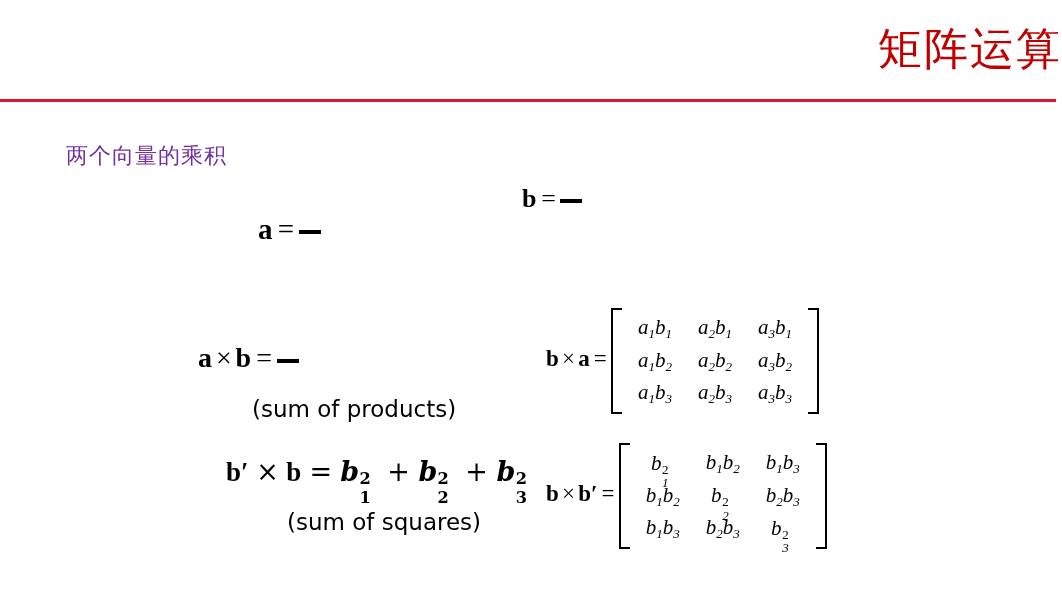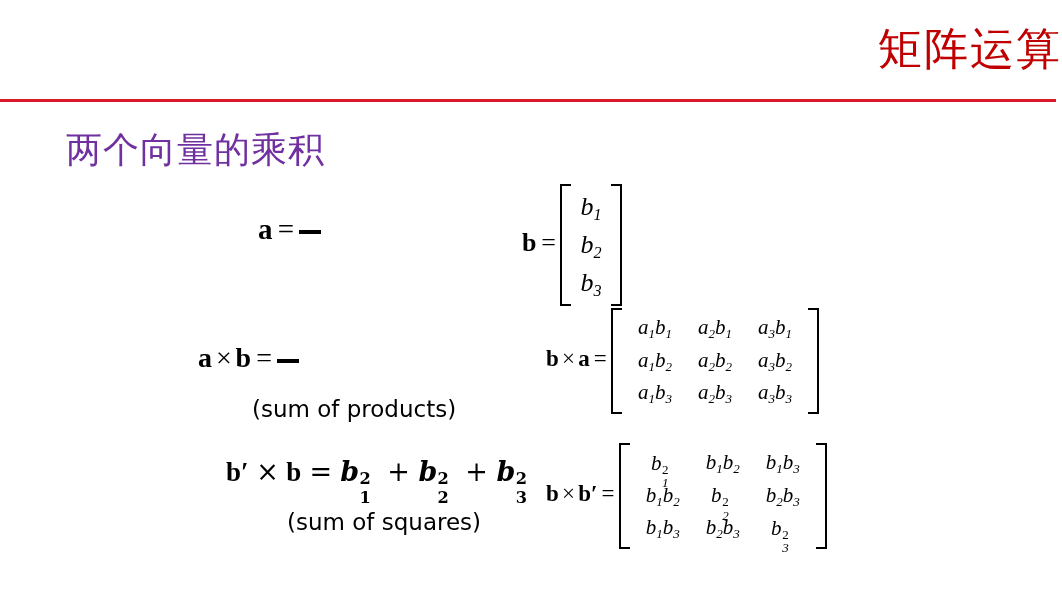--- a/index.html
+++ b/index.html
@@ -34,25 +34,25 @@
     top: 99px;
     left: 0px;
     width: 1056px;
     height: 3px;
     background: #D9192B;
   }
 
   
   .subtitle {
     position: absolute;
-    top: 126px;
+    top: 141px;
     left: 66px;
     color: #7030A0;
     font-family: "DejaVu Sans", sans-serif;
-    font-size: 36px;
+    font-size: 22px;
     font-weight: 400;
     letter-spacing: 1px;
   }
 
   
   .math {
     position: absolute;
     color: #000000;
     font-family: "Liberation Serif", "DejaVu Serif", serif;
     white-space: nowrap;
@@ -231,25 +231,20 @@
 <div class="math" id="eq-a">
   <span class="vec">a</span><span class="op">=</span><span class="brk">
     <span class="brk-l"></span>
     <span class="brk-r"></span>
   </span>
 </div>
 
 <div class="math" id="eq-b">
   <span class="vec">b</span><span class="op">=</span><span class="brk">
     <span class="brk-l"></span>
-    <span class="brk-body">
-      <span class="col-cell it"><span>b</span><sub>1</sub></span>
-      <span class="col-cell it"><span>b</span><sub>2</sub></span>
-      <span class="col-cell it"><span>b</span><sub>3</sub></span>
-    </span>
     <span class="brk-r"></span>
   </span>
 </div>
 
 <div class="math" id="eq-axb">
   <span class="vec">a</span><span class="opx">×</span><span class="vec">b</span><span class="op">=</span><span class="brk">
     <span class="brk-l"></span>
     <span class="brk-r"></span>
   </span>
 </div>

